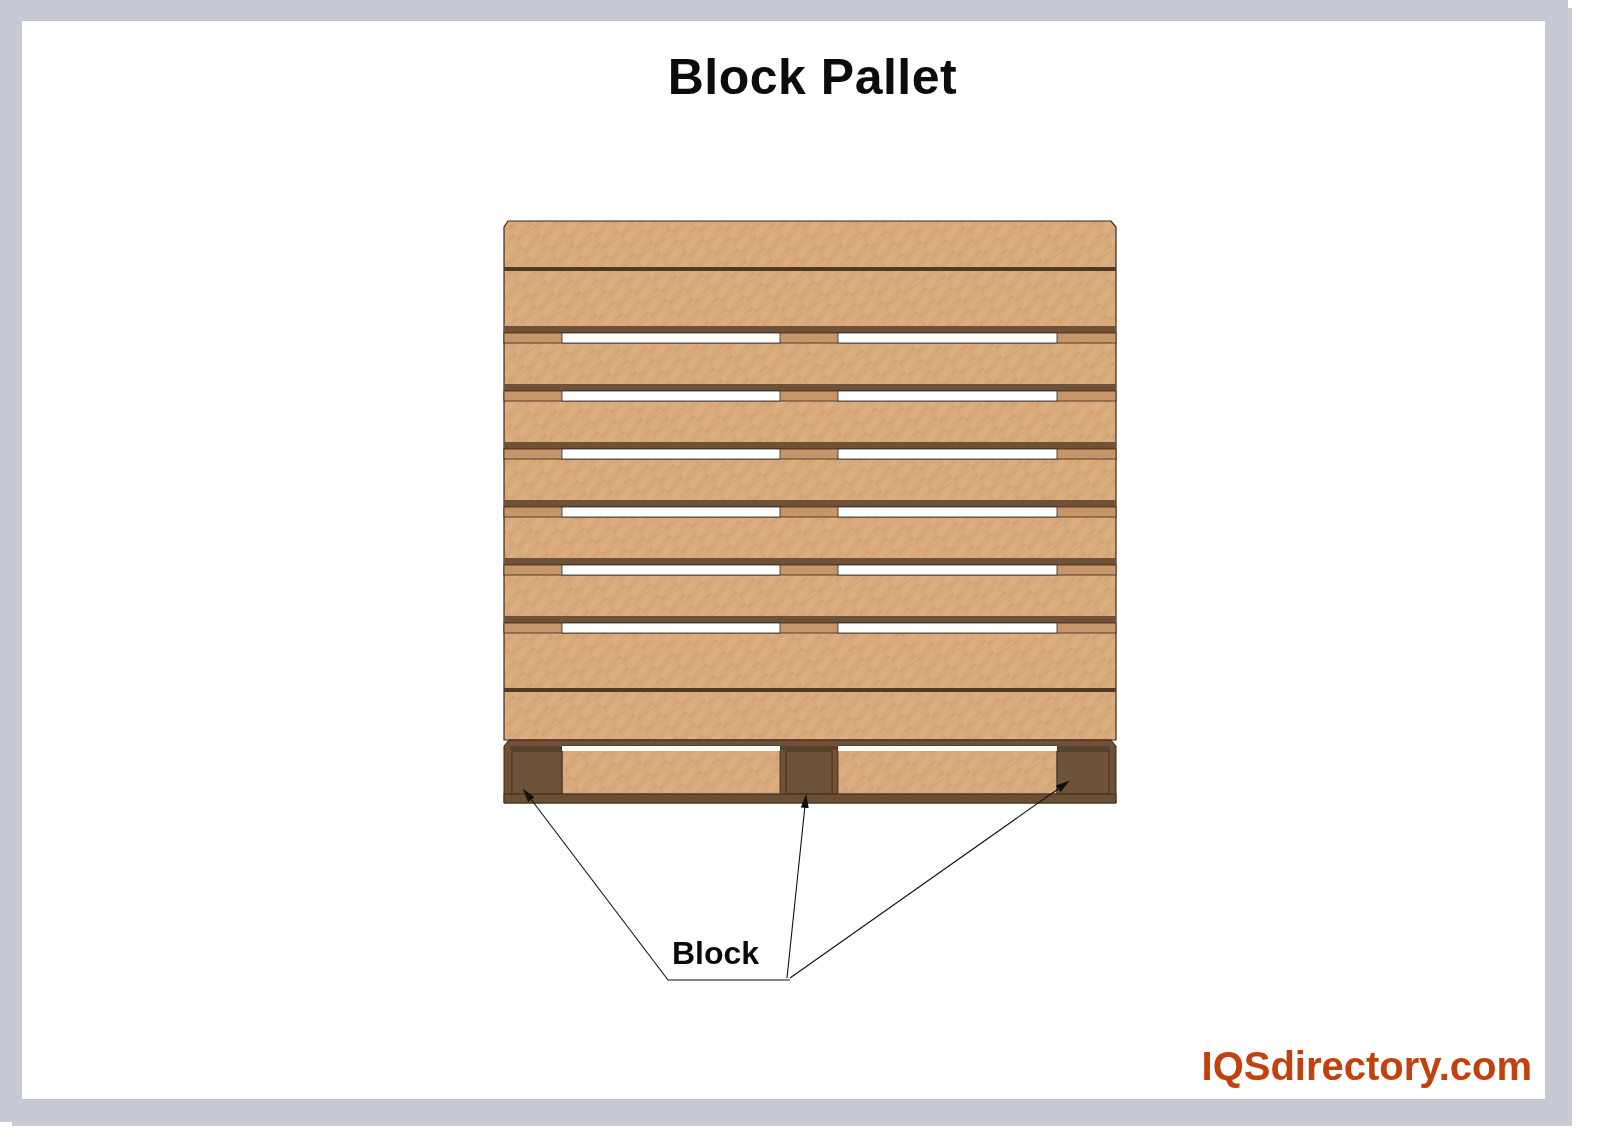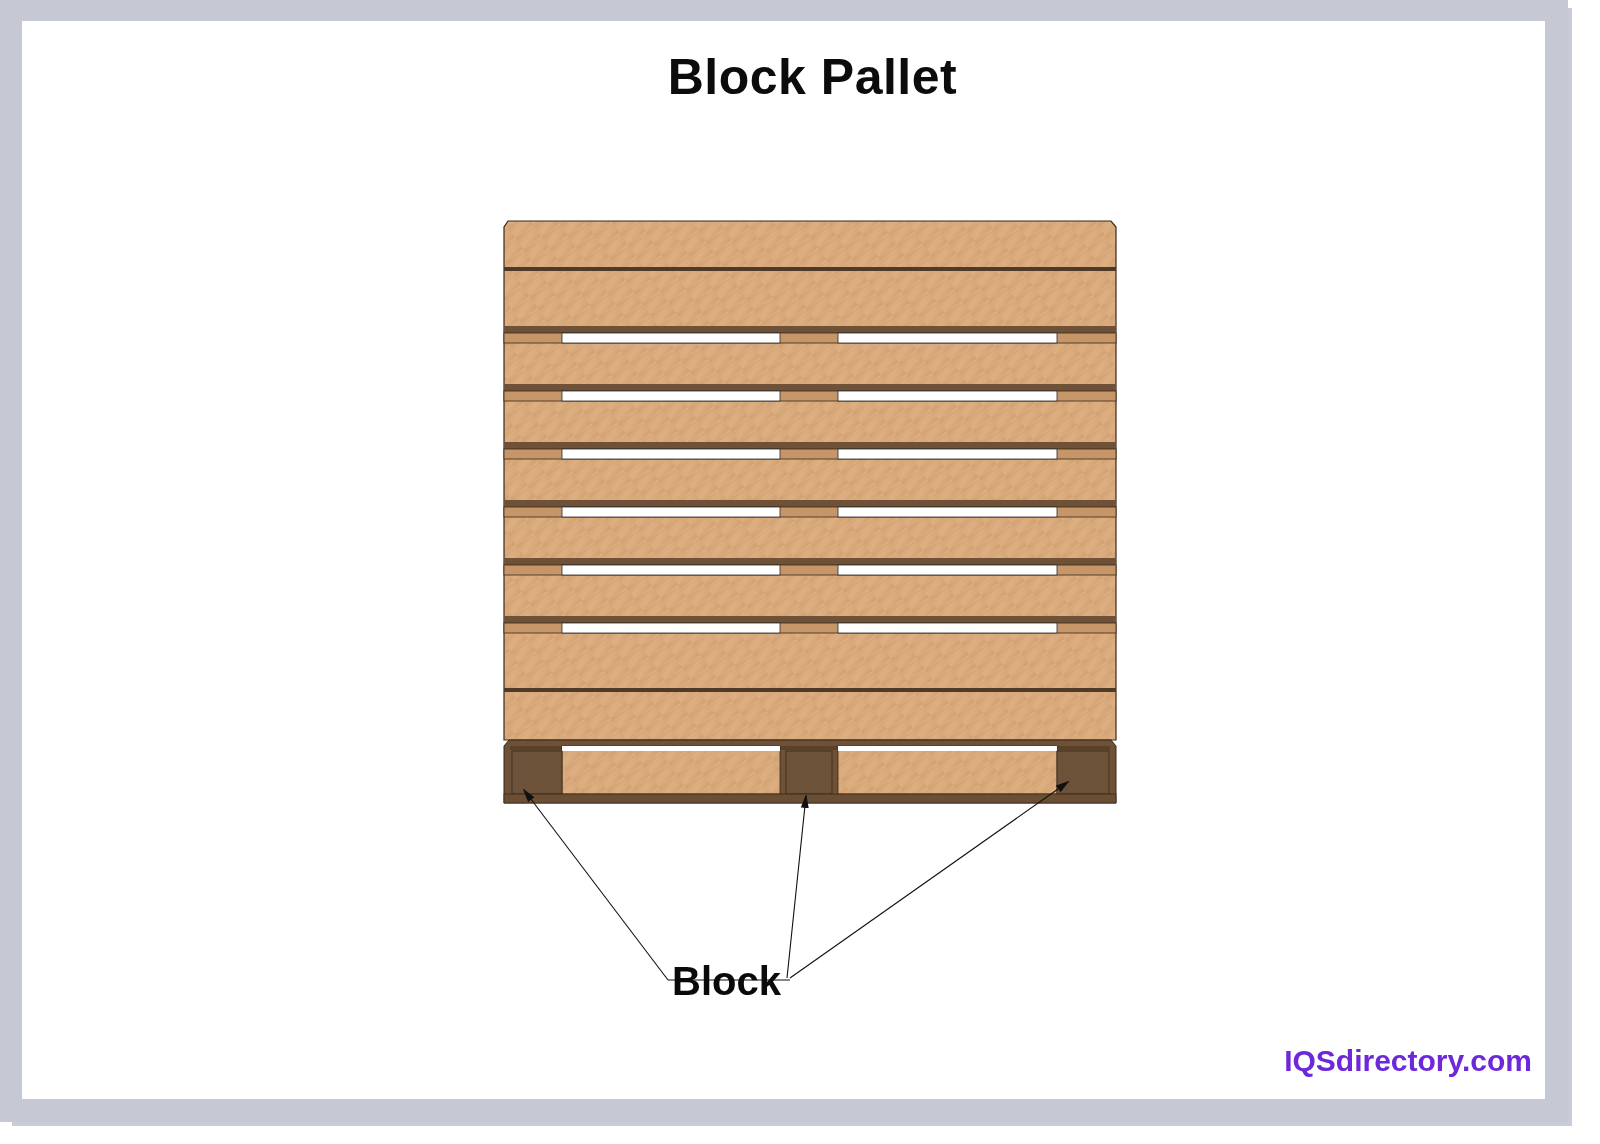--- a/index.html
+++ b/index.html
@@ -19,25 +19,25 @@
   .panel {
     position: absolute; left: 22px; top: 21px; width: 1523px; height: 1078px;
     background: #ffffff;
   }
   .title {
     position: absolute; left: 0; top: 48px; width: 1625px; text-align: center;
     font-size: 50px; font-weight: bold; color: #0c0c0c; letter-spacing: 0.5px;
   }
   .watermark {
     position: absolute; right: 68px; top: 1044px;
-    font-size: 30px; font-weight: bold; color: #6d28d9;
+    font-size: 40px; font-weight: bold; color: #c2410c;
   }
   .label-block {
     position: absolute; left: 672px; top: 935px;
-    font-size: 40px; font-weight: bold; color: #0a0a0a; margin-top: 24px;
+    font-size: 32px; font-weight: bold; color: #0a0a0a;
   }
   svg.pallet { position: absolute; left: 0; top: 0; }
 </style>
 </head>
 <body>
 
 <div class="frame-shadow"></div>
 <div class="frame"></div>
 <div class="panel"></div>
 

